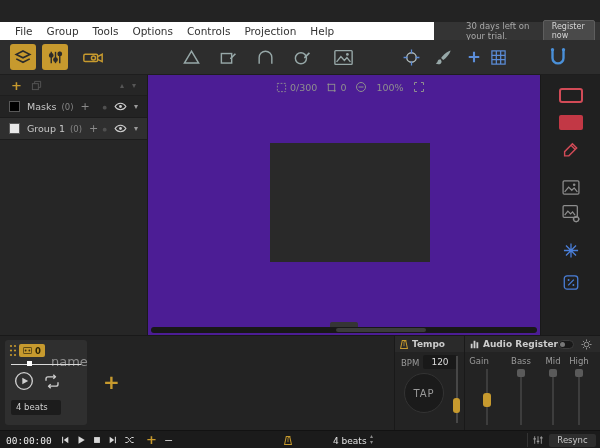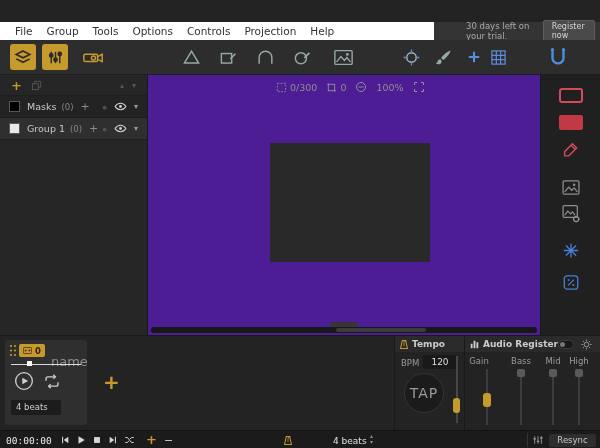--- a/index.html
+++ b/index.html
@@ -89,21 +89,21 @@
   .add-seq { position:absolute; left:103px; top:34px; font-size:20px; font-weight:bold; color:#c79a2e; }
 
   .tempo-panel { position:absolute; left:394px; top:0; width:70px; height:95px;
     border-left:1px solid #191919; }
   .panel-header { height:16px; background:#2a2a2a; display:flex; align-items:center; gap:4px;
     padding-left:5px; font-size:9px; font-weight:bold; color:#cccccc; }
   .bpm-label { position:absolute; left:6px; top:22px; font-size:8.5px; color:#9a9a9a; }
   .bpm-box { position:absolute; left:28px; top:19px; width:34px; height:14px; background:#191919;
     border-radius:2px; font-size:9px; color:#dddddd; text-align:center; line-height:14px; }
   .tap-btn { position:absolute; left:9px; top:37px; width:40px; height:40px; border-radius:50%;
-    background:#1b1b1b; border:1px solid #333; color:#9a9a9a; font-size:14px; letter-spacing:1px;
+    background:#1b1b1b; border:1px solid #333; color:#9a9a9a; font-size:10px; letter-spacing:1px;
     display:flex; align-items:center; justify-content:center; }
   .tempo-track { position:absolute; left:61px; top:20px; width:2px; height:67px; background:#474747; }
   .tempo-thumb { position:absolute; left:58px; top:62px; width:7px; height:15px; background:#c79a2e;
     border-radius:3px; }
 
   .audio-panel { position:absolute; left:464px; top:0; width:136px; height:95px;
     border-left:1px solid #191919; }
   .toggle { position:absolute; right:26px; top:4px; width:16px; height:9px; background:#191919;
     border:1px solid #3c3c3c; border-radius:5px; }
   .toggle-knob { position:absolute; left:1px; top:1px; width:5px; height:5px; border-radius:50%;

